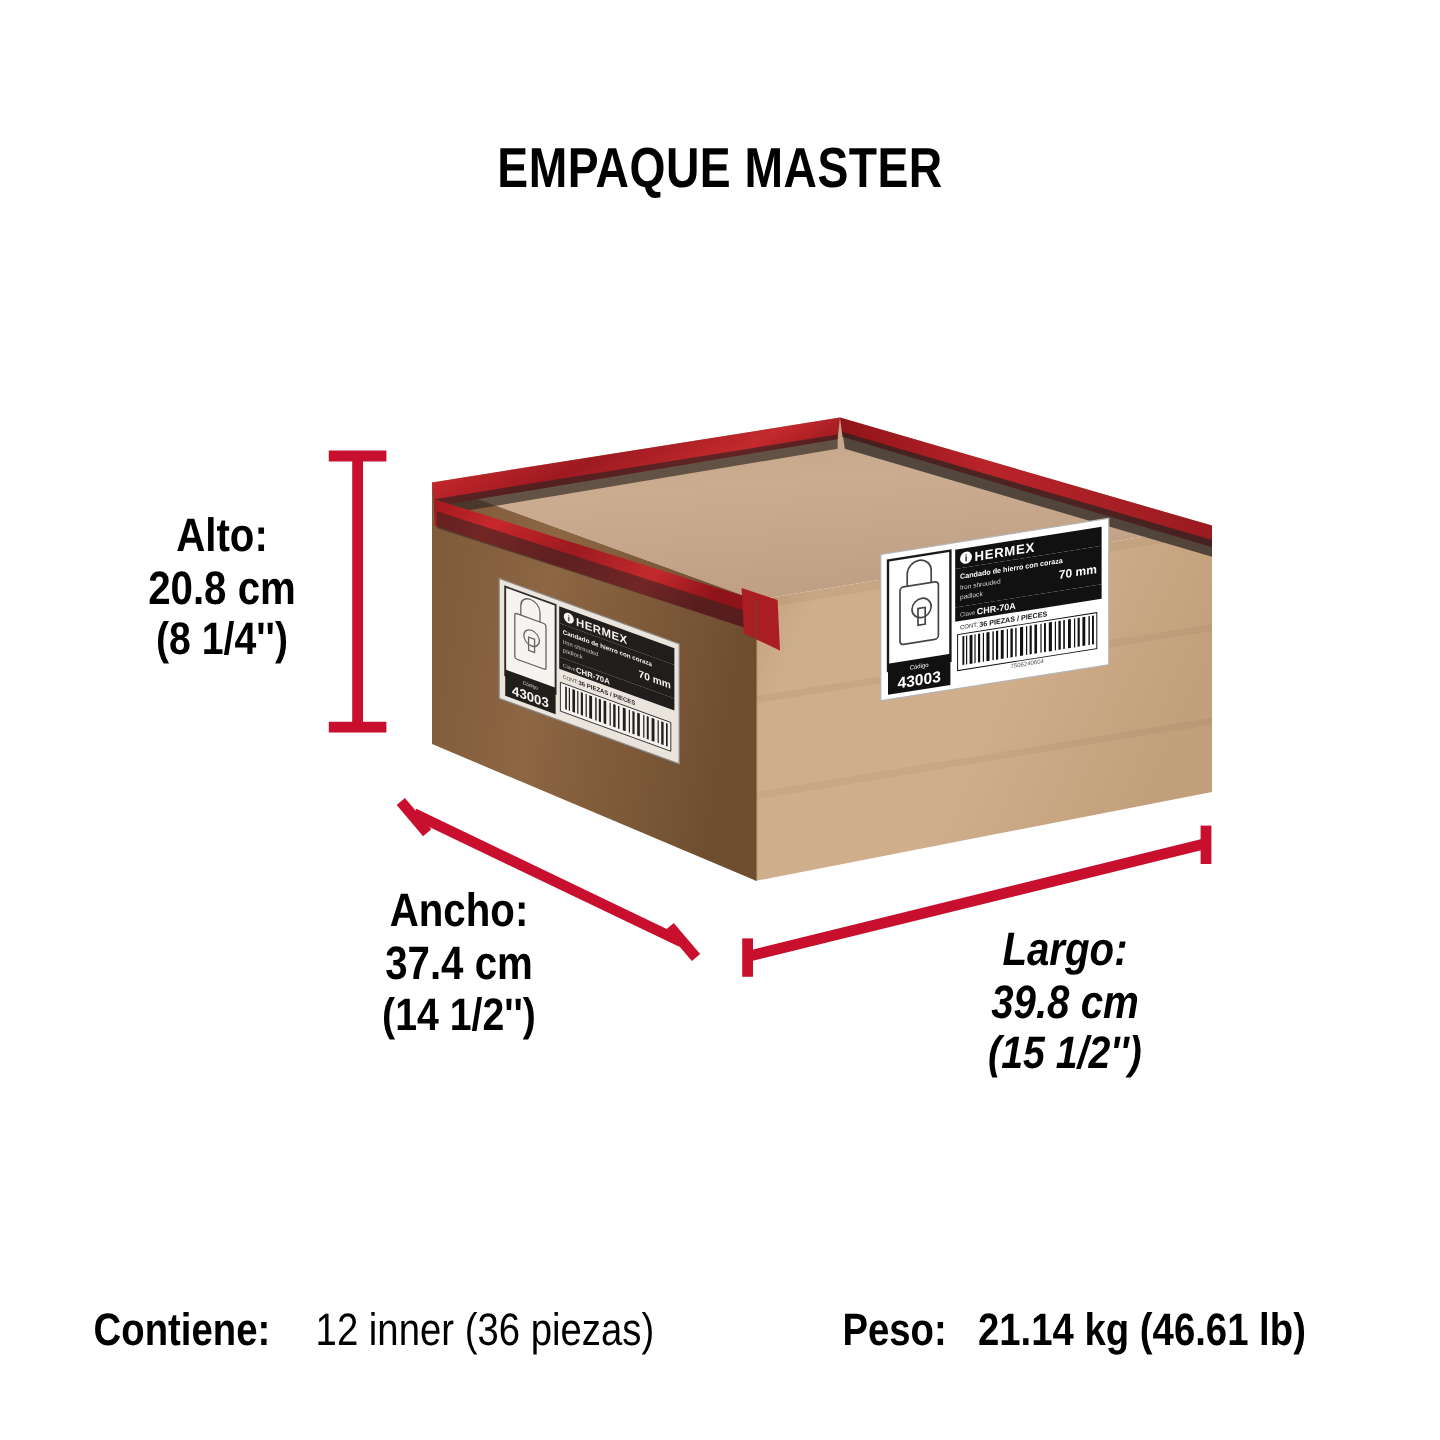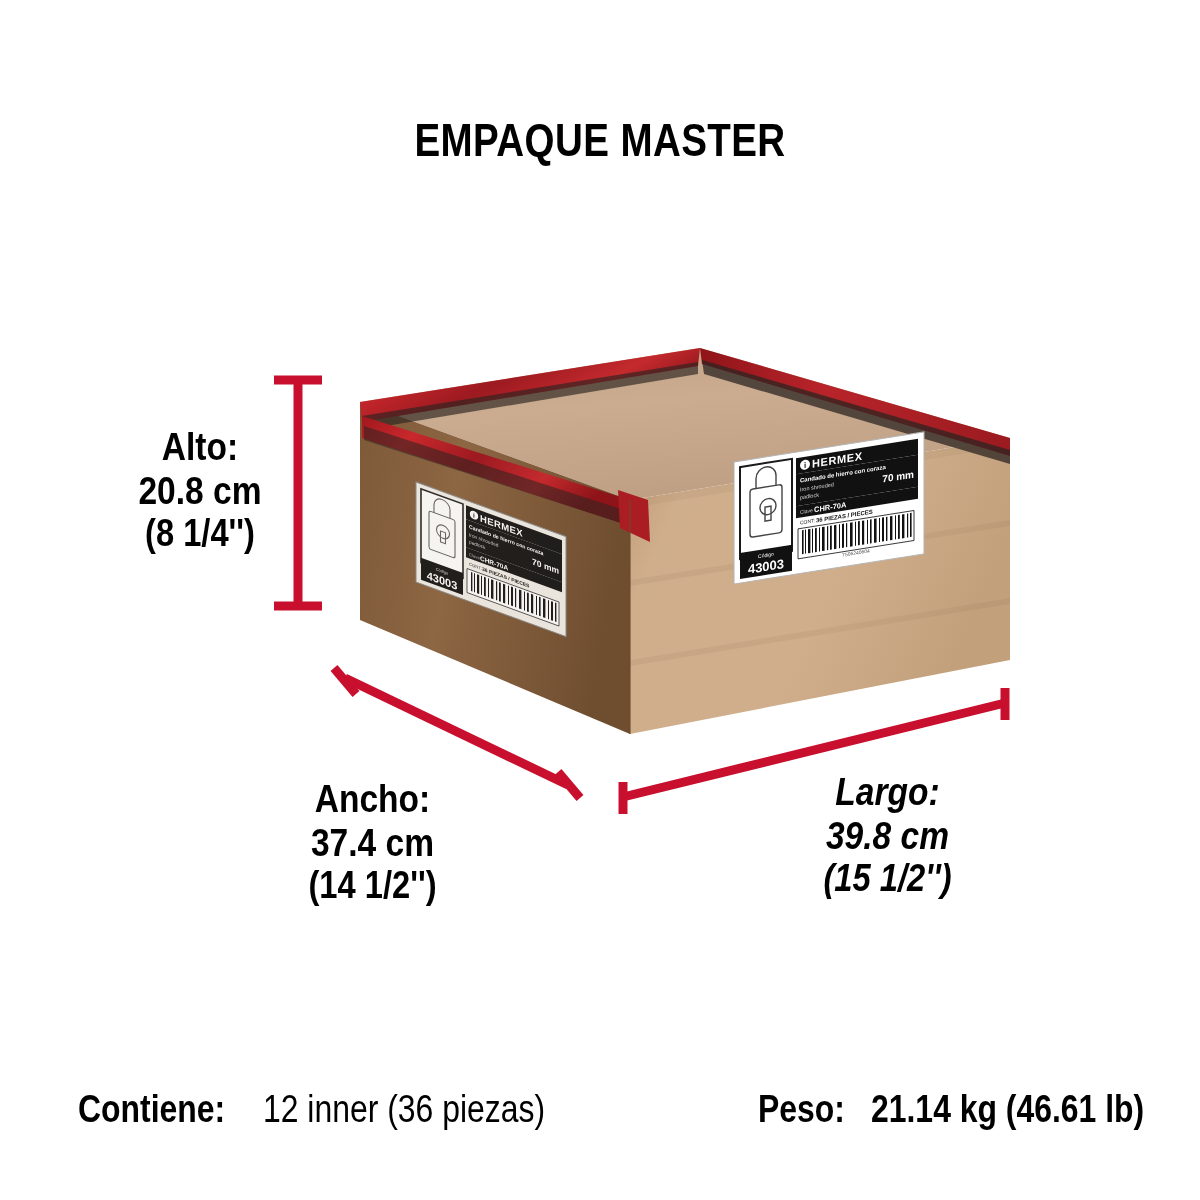--- a/index.html
+++ b/index.html
@@ -65,22 +65,22 @@
     display: block;
     transform: scaleX(0.86);
   }
   .dim-label .l-imperial {
     font-size: 38px;
     font-weight: 700;
     display: block;
     transform: scaleX(0.86);
   }
 
-  #dim-alto  { left: 75px;  top: 425px; width: 250px; text-align: center; }
-  #dim-ancho { left: 235px; top: 738px; width: 275px; margin-top: 39px; }
+  #dim-alto  { left: 60px;  top: 425px; width: 250px; text-align: center; }
+  #dim-ancho { left: 245px; top: 738px; width: 275px; }
   #dim-largo { left: 755px; top: 770px; width: 265px; font-style: italic; }
 
   
   .footer-line {
     position: absolute;
     top: 1088px;
     font-size: 38px;
     white-space: nowrap;
     text-align: right;
   }
@@ -92,21 +92,21 @@
   }
   .footer-line .fl-val {
     font-weight: 400;
     transform: scaleX(0.84);
     display: inline-block;
     transform-origin: left center;
   }
   .footer-line.bold-all .fl-val { font-weight: 700; }
 
   #footer-contiene { left: 78px; }
-  #footer-peso     { left: 758px; }
+  #footer-peso     { left: 702px; }
 </style>
 </head>
 <body>
 
 <div id="page-title">EMPAQUE MASTER</div>
 
 <div id="box-figure">
   <svg id="box-svg" width="680" height="420" viewBox="0 0 680 420">
     <defs>
       <linearGradient id="gTop" x1="0" y1="0" x2="0.35" y2="1">

